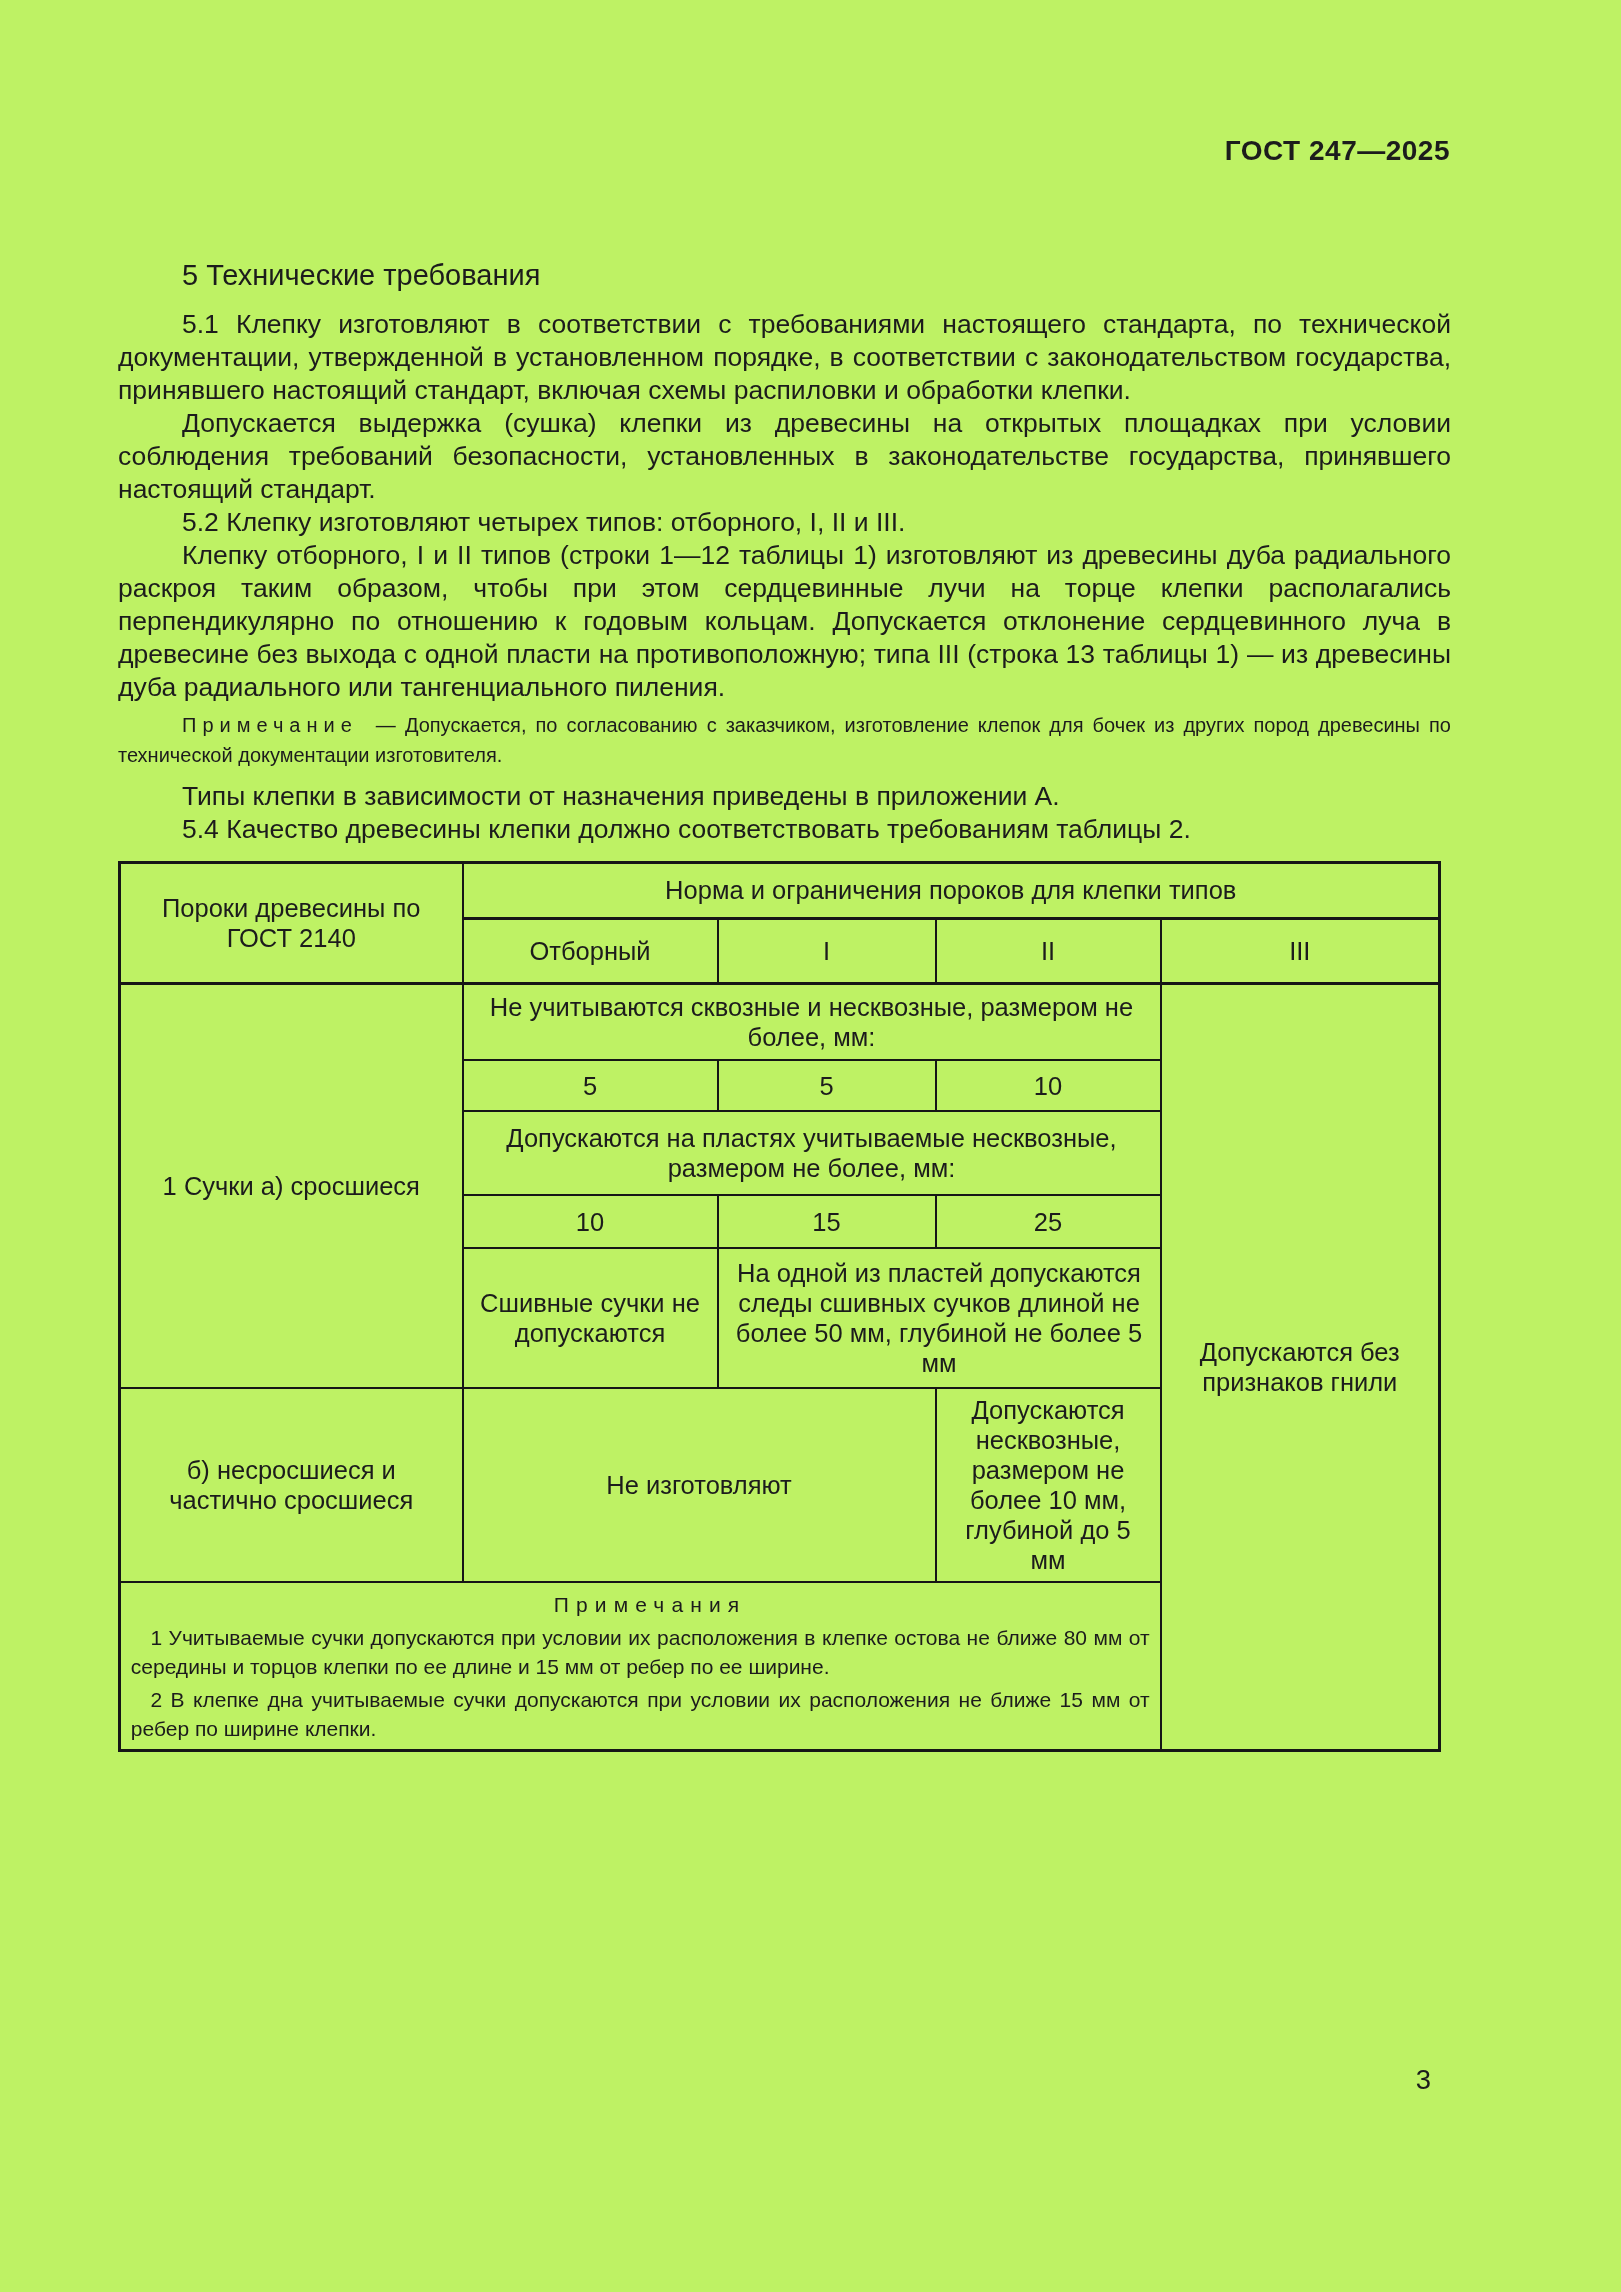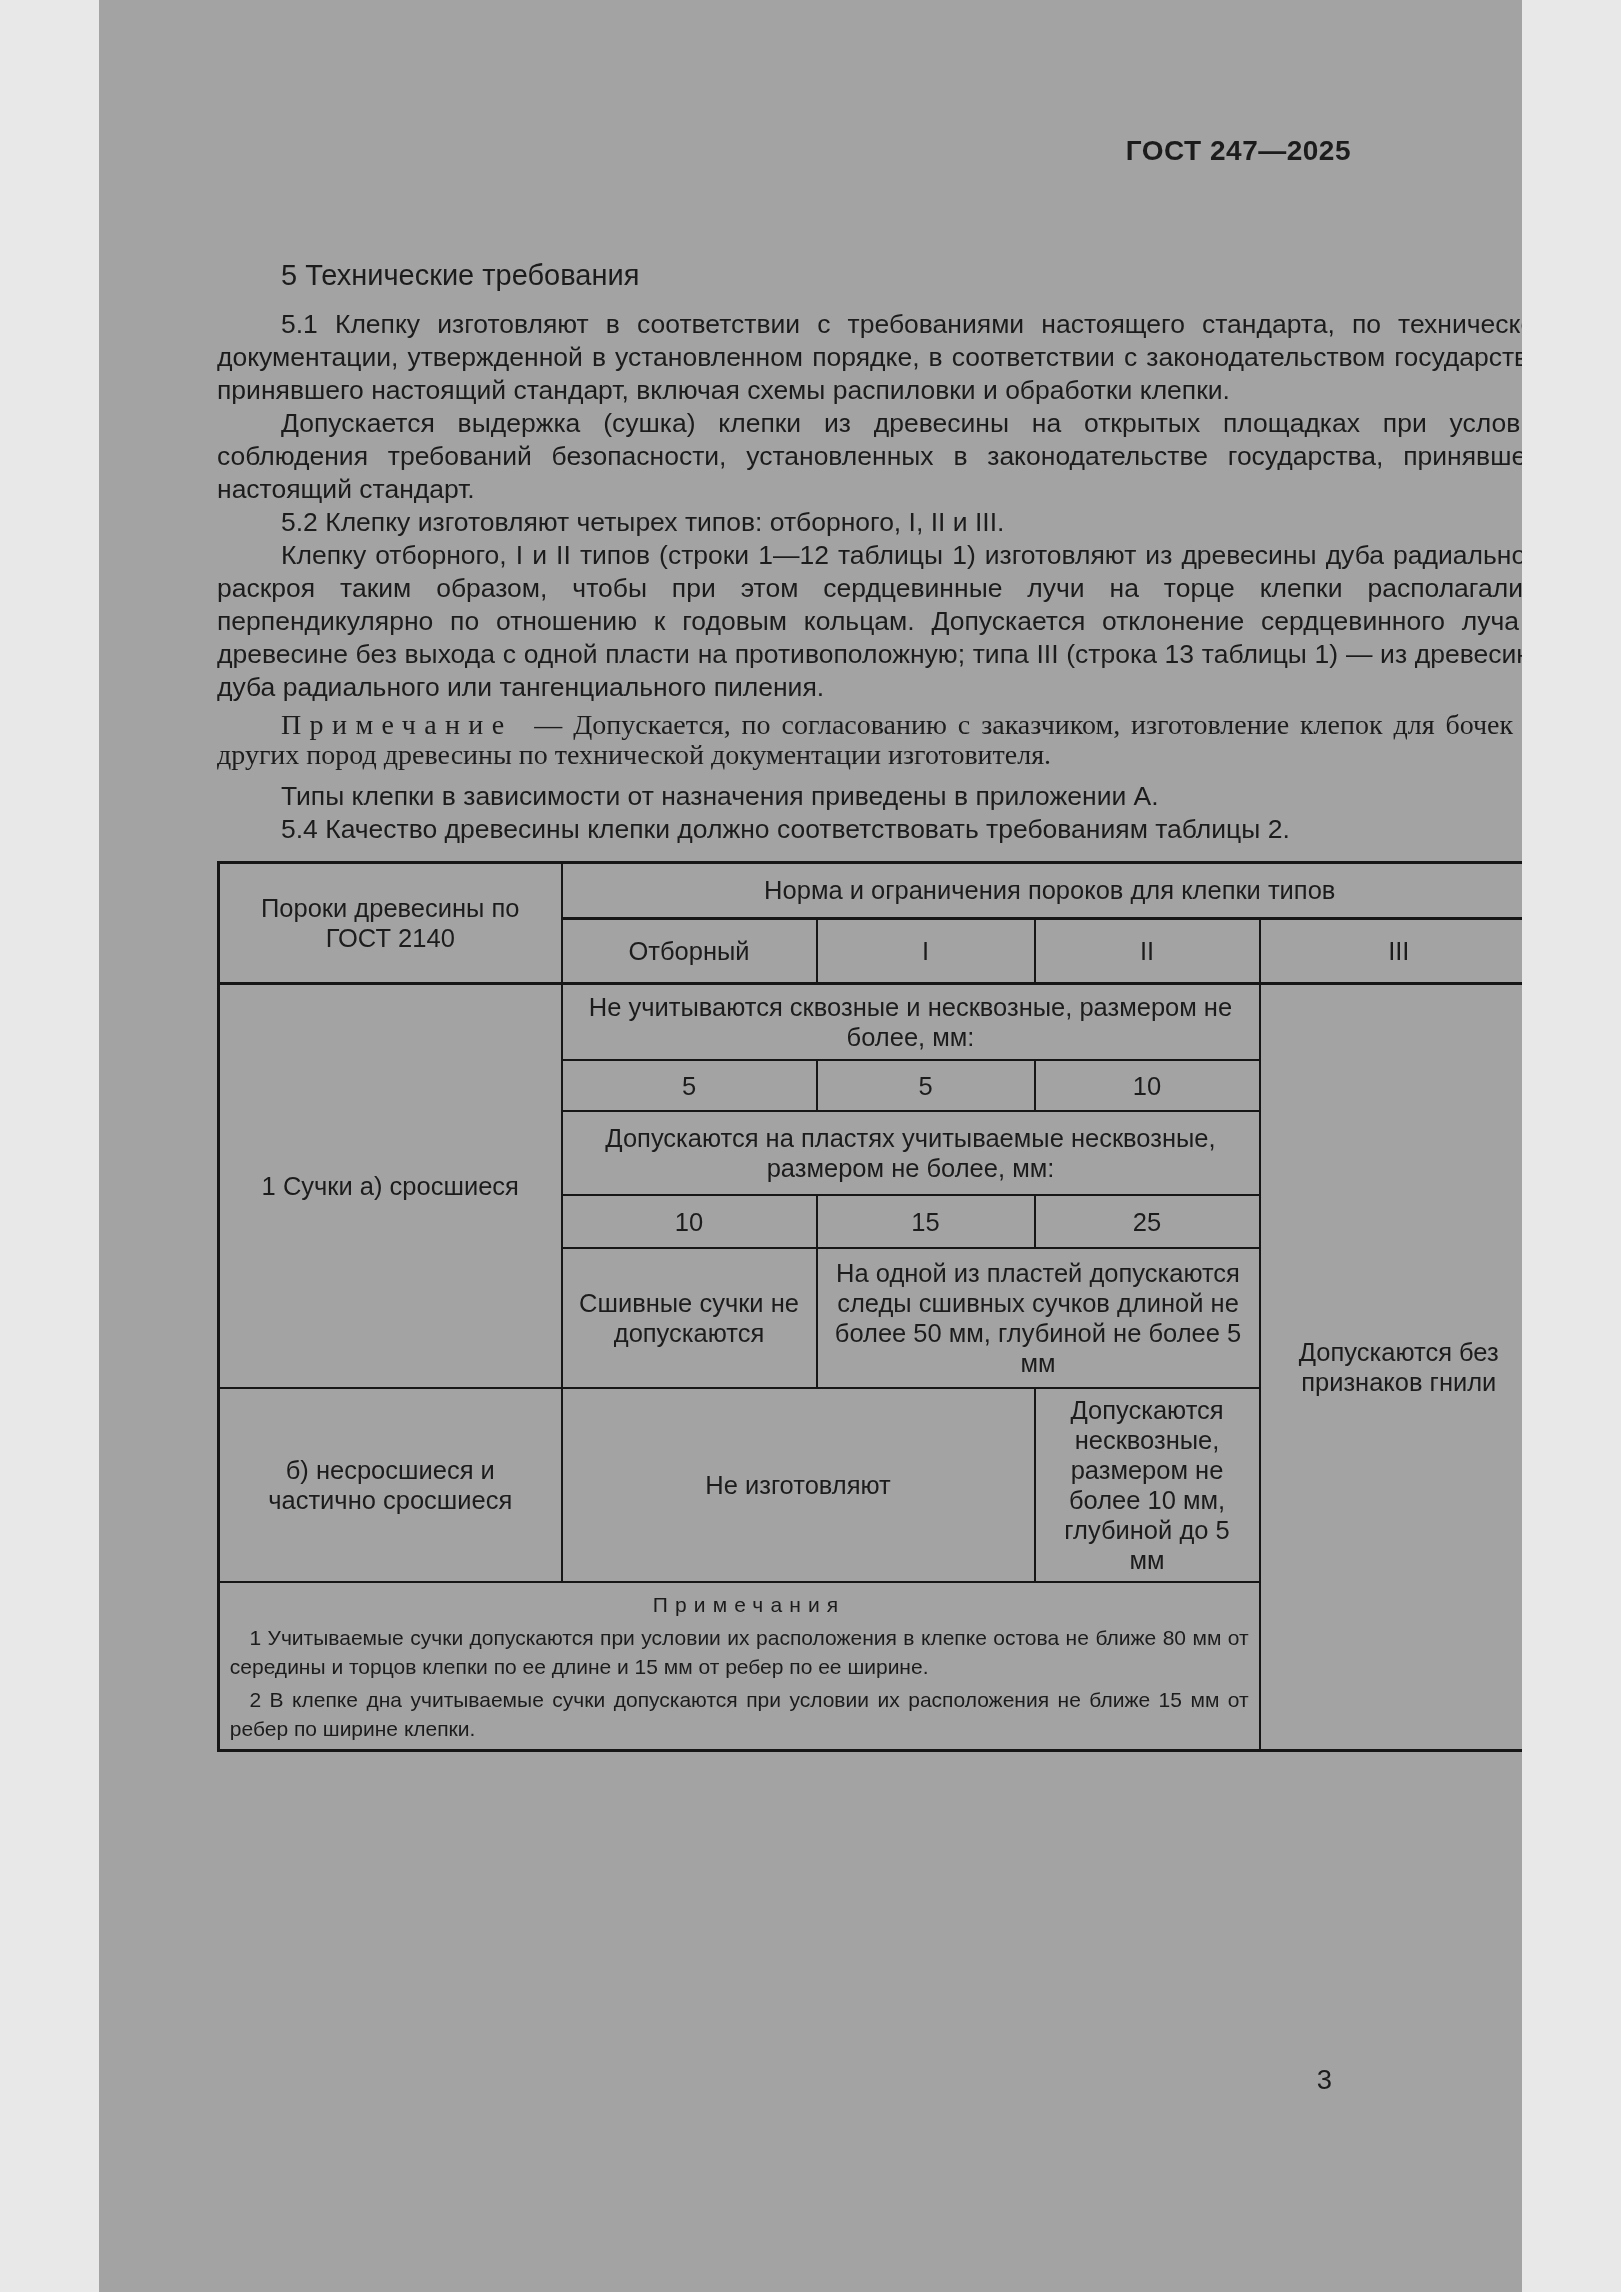--- a/index.html
+++ b/index.html
@@ -1,20 +1,20 @@
 <!DOCTYPE html>
 <html lang="ru"><head>
 <meta charset="utf-8">
 <style>
   html,body{margin:0;padding:0;background:#e8e8e8;}
   .page{
     position:relative;
-    width:1423px;height:2293px;
+    width:1621px;height:2293px;
     margin:0 auto;
-    background:#a3a3a3;
+    background:#bef264;
     font-family:"Liberation Sans","DejaVu Sans",sans-serif;
     color:#1c1c1c;
     overflow:hidden;
   }
   .gost-header{
     position:absolute;
     top:135px; right:171px;
     font-size:28px; font-weight:bold;
     letter-spacing:0.5px;
   }
@@ -32,25 +32,24 @@
   }
   h2.sec{
     margin:29px 0 13px 0;
     font-size:29px;
     line-height:39px;
     font-weight:normal;
     text-indent:64px;
   }
   p.note{
     margin:5.9px 0 9.8px 0;
-    font-size:28px;
+    font-size:20px;
     line-height:30px;
     text-align:justify;
     text-indent:64px;
-    font-family:Liberation Serif, serif;
   }
   .lsp-note{letter-spacing:0.30em;}
   .table-label{
     margin:21.6px 0 0 0;
     font-size:25.5px;
     line-height:29px;
     letter-spacing:0.22em;
   }
   table.t2{
     margin-top:15px;

